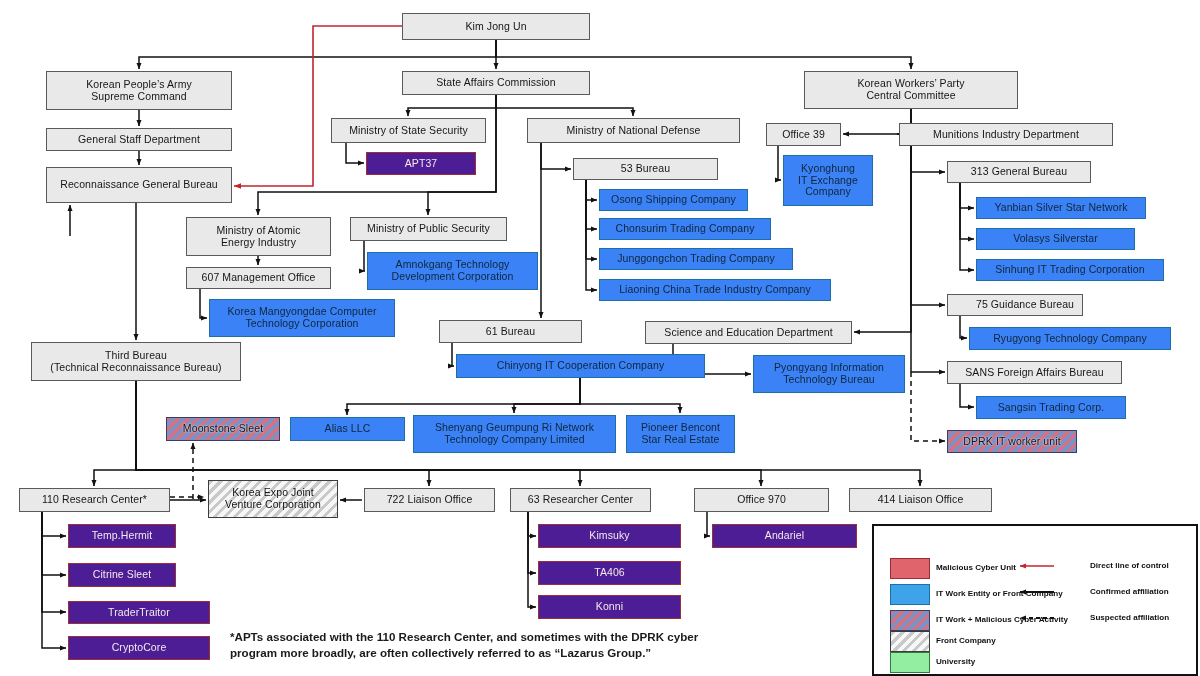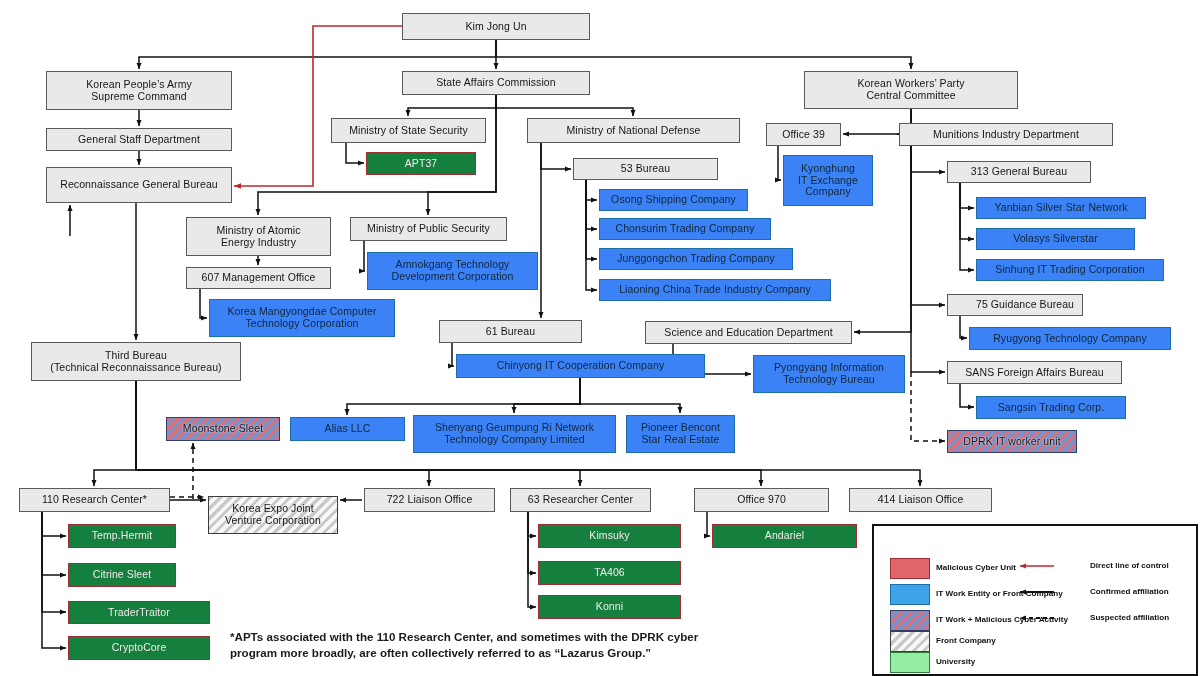--- a/index.html
+++ b/index.html
@@ -4,24 +4,24 @@
 <title>DPRK Cyber Program Organizational Chart</title>
 <style>
   html,body{margin:0;padding:0;background:#ffffff;}
   body{font-family:"Liberation Sans",sans-serif;}
   #stage{position:relative;width:1200px;height:676px;background:#fff;overflow:hidden;}
   svg.edges{position:absolute;left:0;top:0;width:1200px;height:676px;pointer-events:none;}
   .node{position:absolute;box-sizing:border-box;display:flex;align-items:center;justify-content:center;
         text-align:center;line-height:1.12;border:1.4px solid #4a4a4a;background:#e9e9e9;color:#1b1b1b;
         font-size:10.5px;letter-spacing:.1px;padding:1px 3px;z-index:3;}
   .node.gray{background:#e9e9e9;border-color:#5a5a5a;color:#161616;}
-  .node.red{background:#15803d;border-color:#9e2e36;color:#f3eaea;}
+  .node.red{background:#4c1d95;border-color:#9e2e36;color:#f3eaea;}
   .node.blue{background:#3b82f6;border-color:#1d6fa8;color:#10263a;}
   .node.hatchgray{background:#f2f2f2;border-color:#3c3c3c;color:#111;
-     background-image:repeating-linear-gradient(135deg,#c9c9c9 0 3px,#f7f7f7 3px 7px);margin-top:16px;}
+     background-image:repeating-linear-gradient(135deg,#c9c9c9 0 3px,#f7f7f7 3px 7px);}
   .node.hatchpurple{background:#7b8ec4;border-color:#30406b;color:#10131e;
      background-image:repeating-linear-gradient(135deg,#d4737f 0 3px,#7e91c6 3px 7px);}
   .node .lbl{position:relative;z-index:2;}
   .node.hatchgray .lbl,.node.hatchpurple .lbl{text-shadow:0 0 2px rgba(255,255,255,.55),0 0 2px rgba(255,255,255,.55);}
   .footnote{position:absolute;left:230px;top:629px;width:500px;font-size:11.6px;font-weight:bold;
             color:#1a1a1a;line-height:1.35;z-index:4;}
   #key{position:absolute;left:872px;top:524px;width:322px;height:148px;border:2.2px solid #111;background:#fff;z-index:6;}
   #key .ktitle{text-align:center;font-size:13px;font-weight:bold;color:#111;margin-top:4px;
                 text-decoration:underline;}
   .kswatch{position:absolute;width:38px;height:19px;border:1.3px solid #3a3a3a;}

